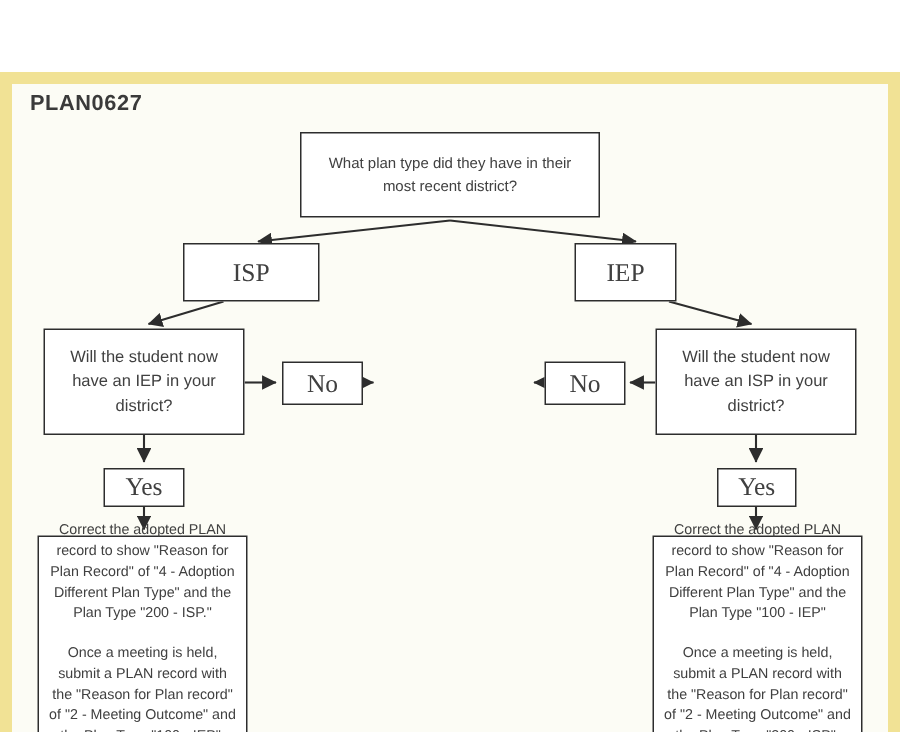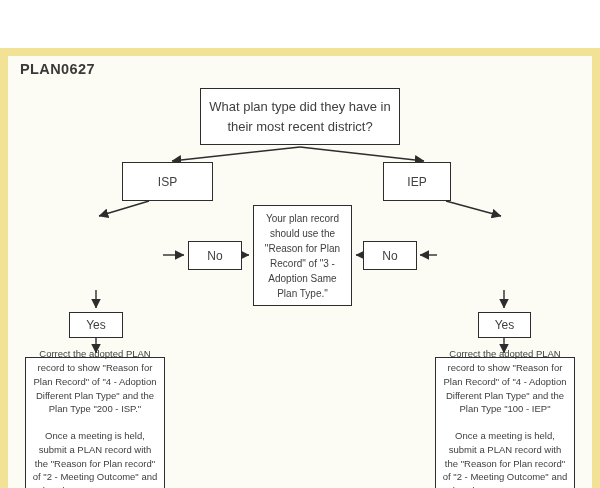--- a/index.html
+++ b/index.html
@@ -40,23 +40,23 @@
     background:var(--box-bg);
     border:1.5px solid var(--box-border);
     color:var(--text);
     display:flex;
     flex-direction:column;
     align-items:center;
     justify-content:center;
     text-align:center;
     line-height:1.5;
   }
-  .box.small{font-size:12px;}
+  .box.small{font-size:17px;font-family:Liberation Serif, serif;}
   .box.q{font-size:11px;padding:4px;}
-  .box.root{font-size:13px;padding:4px 6px;}
+  .box.root{font-size:10px;padding:4px 6px;}
   .box.mid{font-size:10px;padding:4px;line-height:1.5;}
   .box.out{font-size:9.5px;line-height:1.45;padding:6px 5px;justify-content:flex-end;}
   .box.out .para + .para{margin-top:13px;}
   svg.connectors{
     position:absolute;
     left:0;top:0;
     pointer-events:none;
   }
 </style>
 </head>
@@ -88,27 +88,28 @@
       <path d="M504,290 L504,305"></path>
     </g>
   </svg>
 
   <div class="box root" style="left:200px;top:40px;width:200px;height:57px;">What plan type did they have in their most recent district?</div>
 
   <div class="box small" style="left:122px;top:114px;width:91px;height:39px;">ISP</div>
 
   <div class="box small" style="left:383px;top:114px;width:68px;height:39px;">IEP</div>
 
+  <div class="box q" style="left:29px;top:171px;width:134px;height:71px;">Will the student now have an IEP in your district?</div>
 
+  <div class="box q" style="left:437px;top:171px;width:134px;height:71px;">Will the student now have an ISP in your district?</div>
 
   <div class="box small" style="left:188px;top:193px;width:54px;height:29px;">No</div>
 
   <div class="box small" style="left:363px;top:193px;width:54px;height:29px;">No</div>
 
-  <div class="box mid" style="left:253px;top:157px;width:99px;height:101px;">Your plan record should use the "Reason for Plan Record" of "3 - Adoption Same Plan Type."</div>
 
   <div class="box small" style="left:69px;top:264px;width:54px;height:26px;">Yes</div>
 
   <div class="box small" style="left:478px;top:264px;width:53px;height:26px;">Yes</div>
 
   <div class="box out" style="left:25px;top:309px;width:140px;height:148px;">
     <div class="para">Correct the adopted PLAN record to show "Reason for Plan Record" of "4 - Adoption Different Plan Type" and the Plan Type "200 - ISP."</div>
     <div class="para">Once a meeting is held, submit a PLAN record with the "Reason for Plan record" of "2 - Meeting Outcome" and the Plan Type "100 - IEP".</div>
   </div>
 

